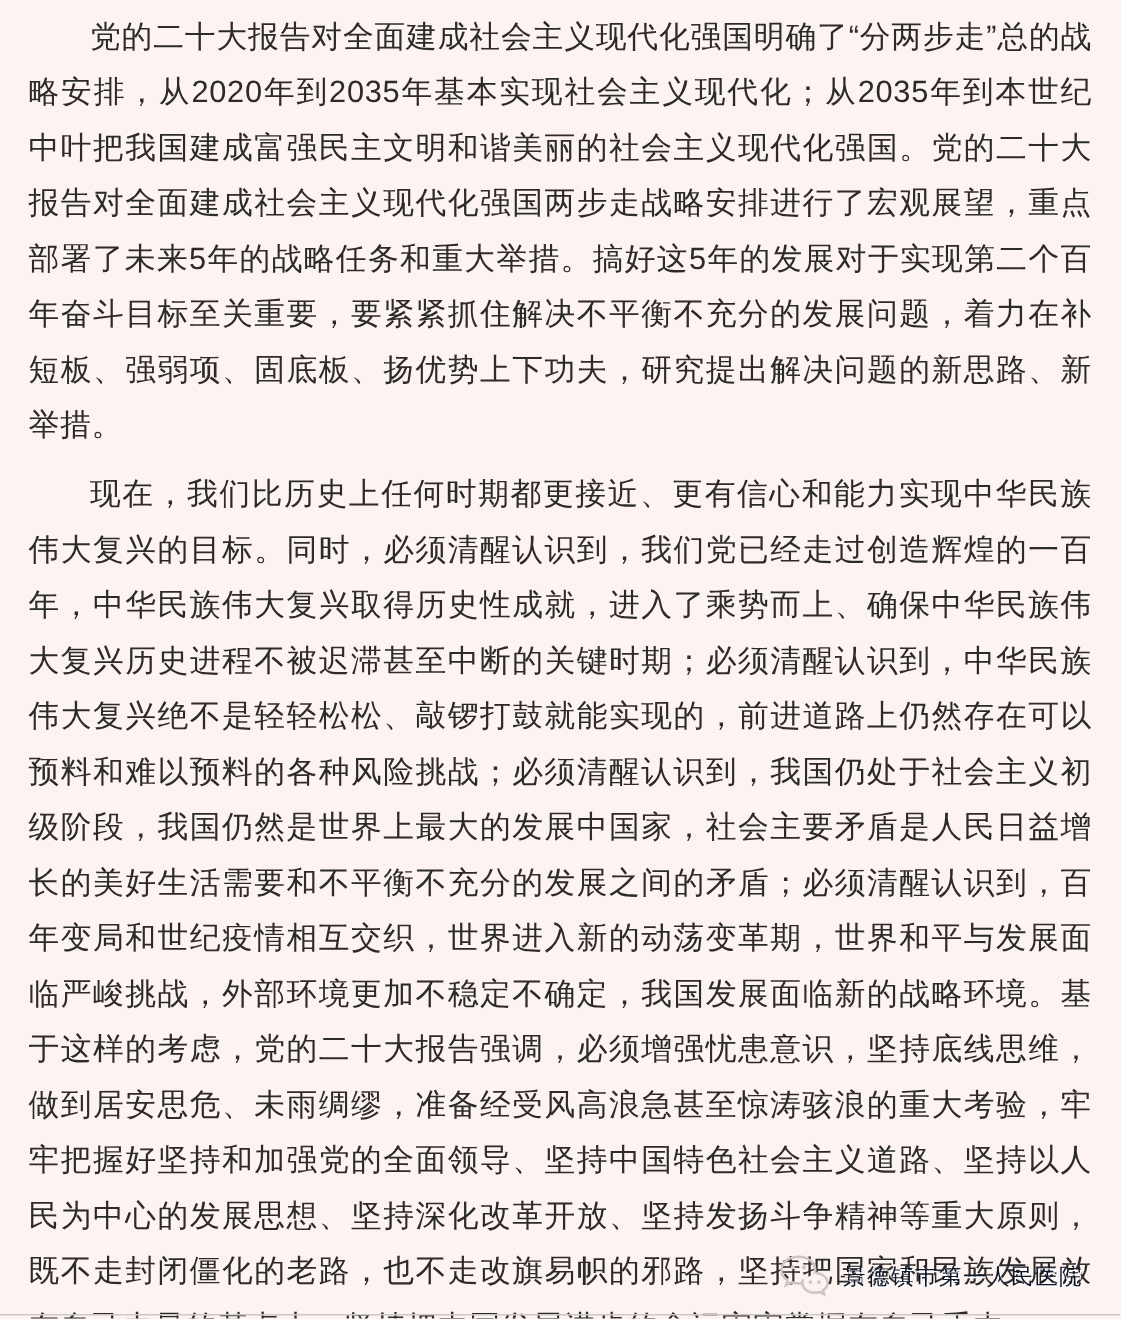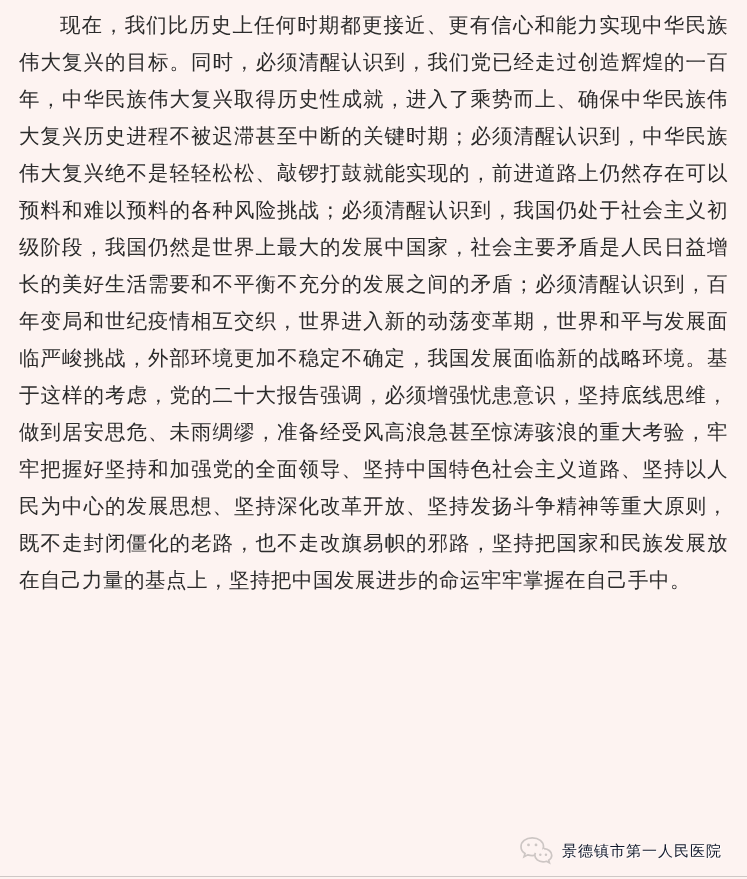--- a/index.html
+++ b/index.html
@@ -52,20 +52,21 @@
     right: 0;
     bottom: 2px;
     height: 1px;
     background: #cfc8c6;
   }
 </style>
 </head>
 <body>
 
 <div class="article">
+  <p>党的二十大报告对全面建成社会主义现代化强国明确了“分两步走”总的战略安排，从2020年到2035年基本实现社会主义现代化；从2035年到本世纪中叶把我国建成富强民主文明和谐美丽的社会主义现代化强国。党的二十大报告对全面建成社会主义现代化强国两步走战略安排进行了宏观展望，重点部署了未来5年的战略任务和重大举措。搞好这5年的发展对于实现第二个百年奋斗目标至关重要，要紧紧抓住解决不平衡不充分的发展问题，着力在补短板、强弱项、固底板、扬优势上下功夫，研究提出解决问题的新思路、新举措。</p>
   <p>现在，我们比历史上任何时期都更接近、更有信心和能力实现中华民族伟大复兴的目标。同时，必须清醒认识到，我们党已经走过创造辉煌的一百年，中华民族伟大复兴取得历史性成就，进入了乘势而上、确保中华民族伟大复兴历史进程不被迟滞甚至中断的关键时期；必须清醒认识到，中华民族伟大复兴绝不是轻轻松松、敲锣打鼓就能实现的，前进道路上仍然存在可以预料和难以预料的各种风险挑战；必须清醒认识到，我国仍处于社会主义初级阶段，我国仍然是世界上最大的发展中国家，社会主要矛盾是人民日益增长的美好生活需要和不平衡不充分的发展之间的矛盾；必须清醒认识到，百年变局和世纪疫情相互交织，世界进入新的动荡变革期，世界和平与发展面临严峻挑战，外部环境更加不稳定不确定，我国发展面临新的战略环境。基于这样的考虑，党的二十大报告强调，必须增强忧患意识，坚持底线思维，做到居安思危、未雨绸缪，准备经受风高浪急甚至惊涛骇浪的重大考验，牢牢把握好坚持和加强党的全面领导、坚持中国特色社会主义道路、坚持以人民为中心的发展思想、坚持深化改革开放、坚持发扬斗争精神等重大原则，既不走封闭僵化的老路，也不走改旗易帜的邪路，坚持把国家和民族发展放在自己力量的基点上，坚持把中国发展进步的命运牢牢掌握在自己手中。</p>
 </div>
 
 <div class="watermark">
   <span class="wechat-icon">
     <svg viewBox="0 0 36 32" width="34" height="30" aria-hidden="true">
 
       <path d="M14 2 C7 2 2 6.2 2 11.4 C2 14.4 3.7 17 6.3 18.7 L5.2 22.2 L9.2 20.1 C10.7 20.6 12.3 20.9 14 20.9 C21 20.9 26 16.6 26 11.4 C26 6.2 21 2 14 2 Z" fill="none" stroke="#cdc6c4" stroke-width="1.8"></path>
       <circle cx="10" cy="9.5" r="1.5" fill="#cdc6c4"></circle>
       <circle cx="18" cy="9.5" r="1.5" fill="#cdc6c4"></circle>

